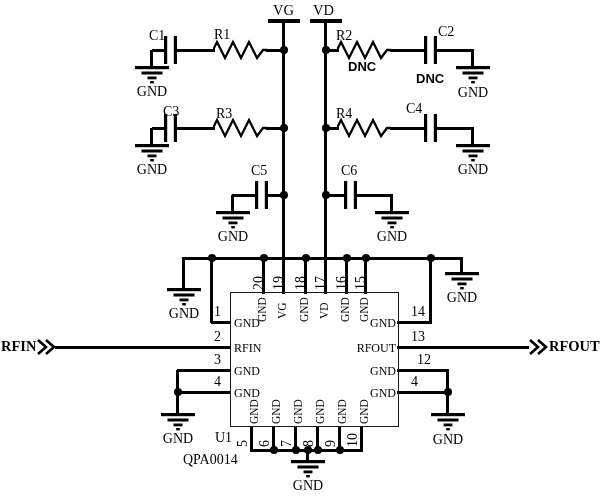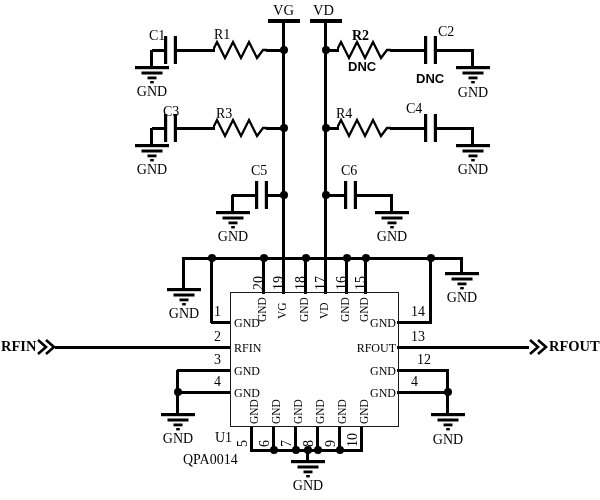--- a/index.html
+++ b/index.html
@@ -208,21 +208,21 @@
   <span class="lblc" style="left:213px;top:229px;">GND</span>
   <span class="lblc" style="left:372px;top:229px;">GND</span>
   <span class="lblc" style="left:164px;top:306px;">GND</span>
   <span class="lblc" style="left:442px;top:290px;">GND</span>
   <span class="lblc" style="left:158px;top:431px;">GND</span>
   <span class="lblc" style="left:428px;top:432px;">GND</span>
   <span class="lblc" style="left:288px;top:478px;">GND</span>
 
   <span class="lbl" style="left:149px;top:28px;">C1</span>
   <span class="lbl" style="left:214px;top:27px;">R1</span>
-  <span class="lbl" style="left:352px;top:28px;font-weight:bold;">R2</span>
+  <span class="lbl" style="left:336px;top:28px;">R2</span>
   <span class="lbl" style="left:438px;top:24px;">C2</span>
   <span class="lbl" style="left:163px;top:104px;">C3</span>
   <span class="lbl" style="left:216px;top:106px;">R3</span>
   <span class="lbl" style="left:336px;top:106px;">R4</span>
   <span class="lbl" style="left:406px;top:101px;">C4</span>
   <span class="lbl" style="left:251px;top:163px;">C5</span>
   <span class="lbl" style="left:341px;top:163px;">C6</span>
   <span class="dnc" style="left:348px;top:59px;">DNC</span>
   <span class="dnc" style="left:416px;top:71px;">DNC</span>
 

